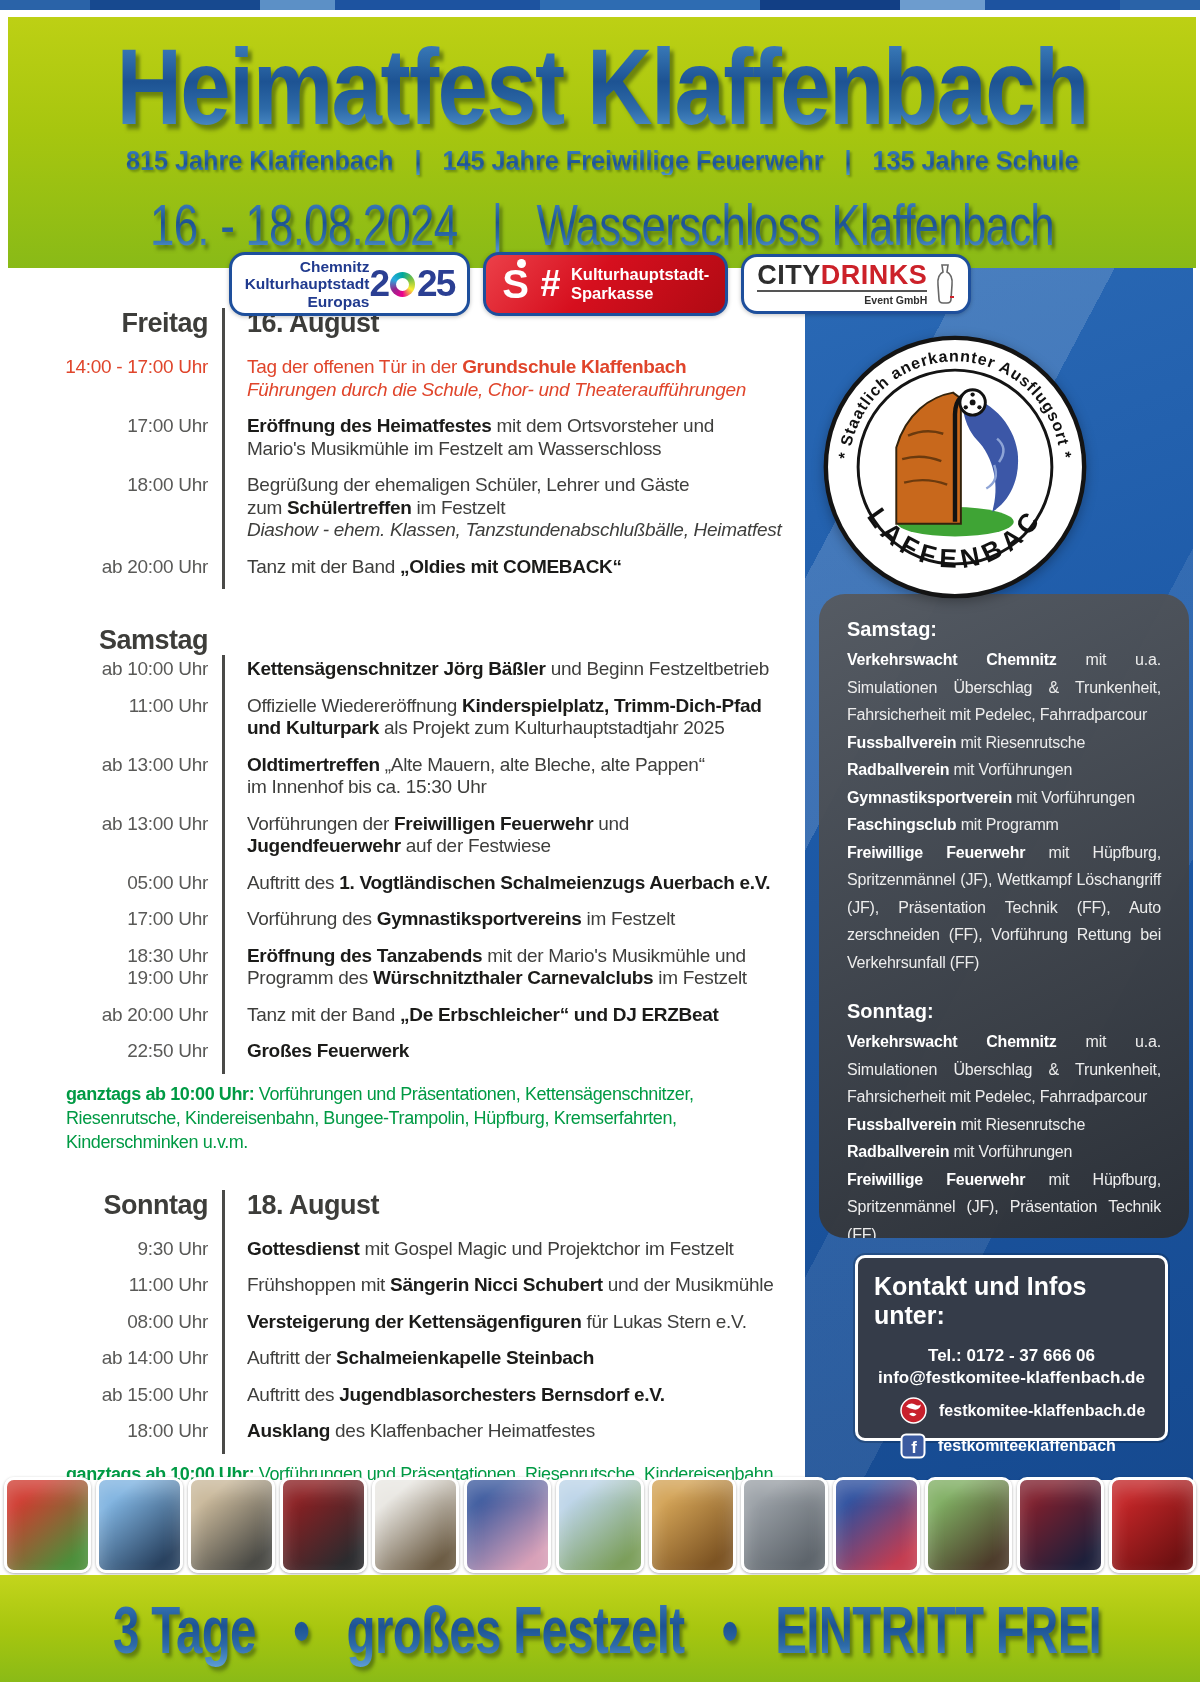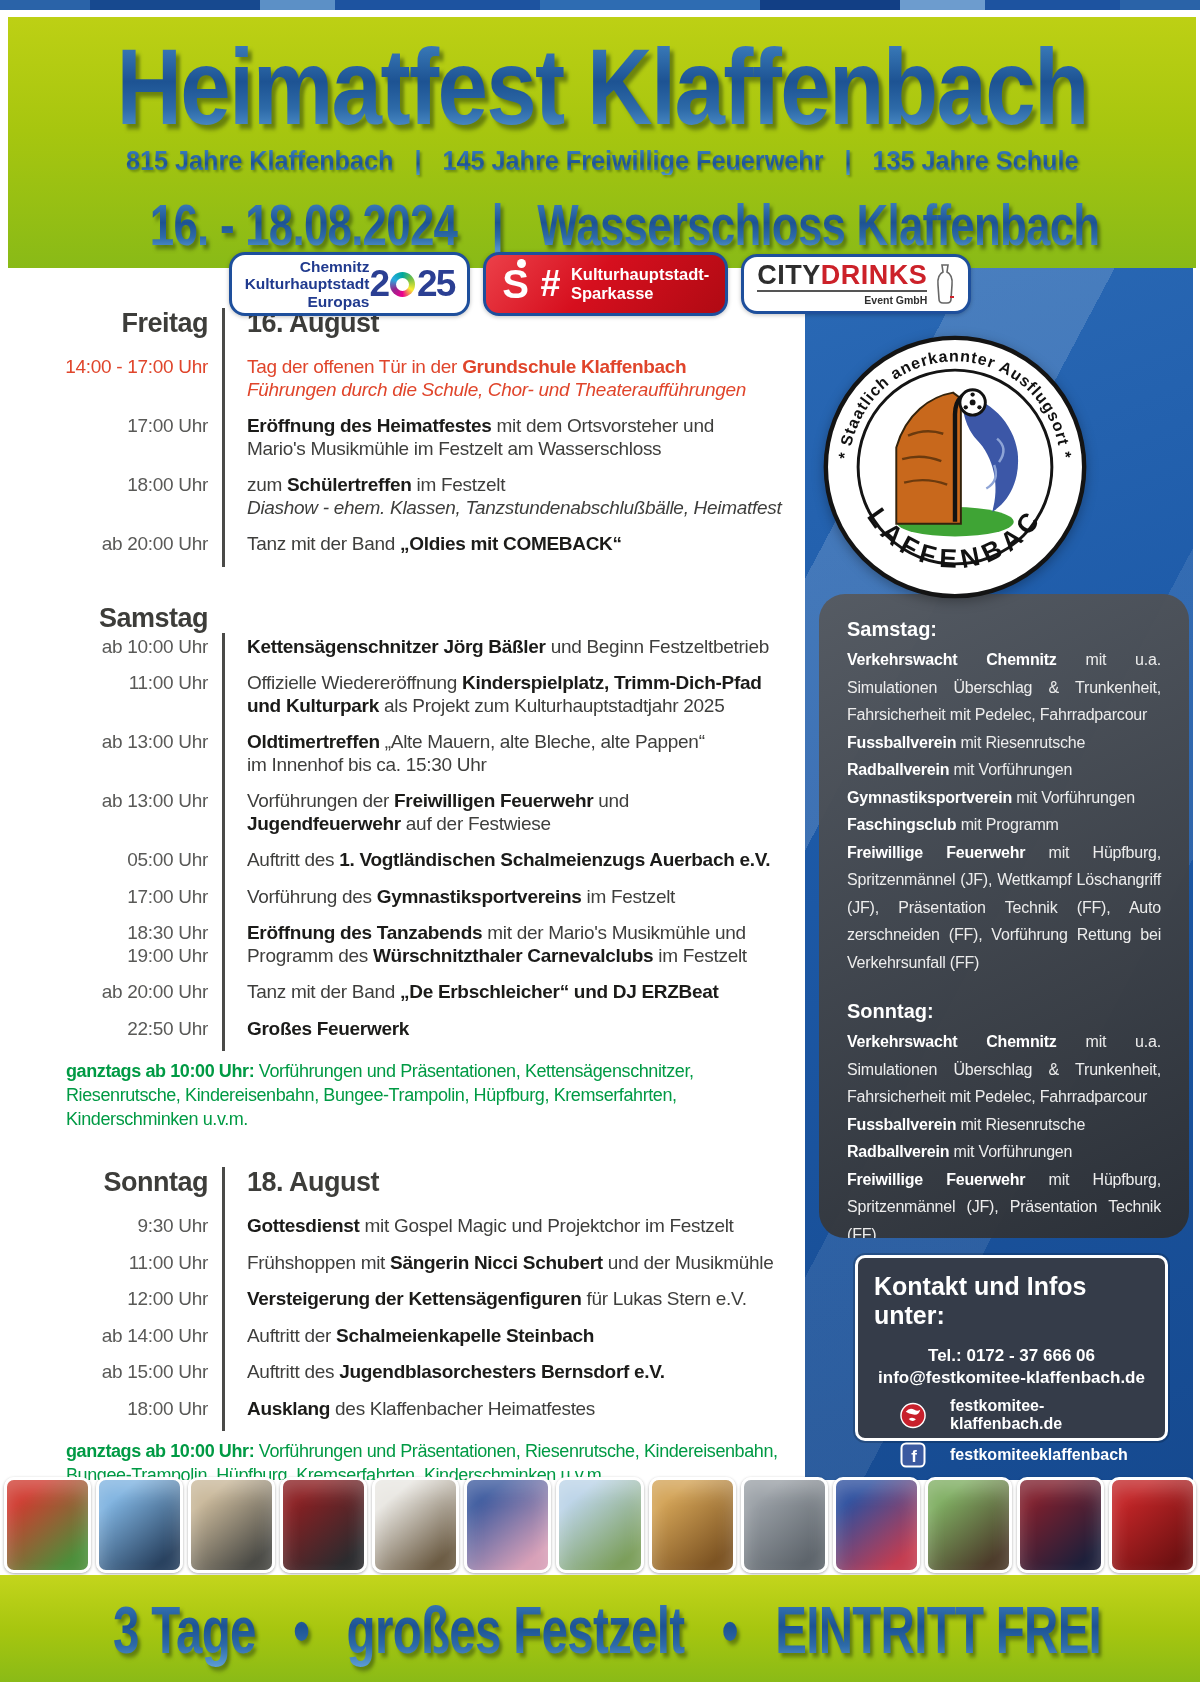--- a/index.html
+++ b/index.html
@@ -15,21 +15,21 @@
     background:linear-gradient(180deg,#bdd014 0%,#a7c60f 45%,#89ba17 100%);}
   .squeeze{display:inline-block;white-space:pre;transform-origin:50% 50%;}
   .grad{background:linear-gradient(180deg,#4286c4 0%,#1d5393 45%,#2d6aa8 70%,#5fa0d8 100%);
     -webkit-background-clip:text;background-clip:text;color:transparent;}
   .title{margin:0;padding-top:16px;line-height:1;font-weight:bold;}
   .title .squeeze{font-size:108px;letter-spacing:-2px;transform:scaleX(.84);filter:drop-shadow(5px 5px 2px rgba(40,60,10,.5));}
   .subtitle{margin-top:6px;line-height:1;font-weight:bold;}
   .subtitle .squeeze{font-size:28px;transform:scaleX(.9);color:#2d77b8;
     background:linear-gradient(180deg,#3f86c4 0%,#1d5393 60%,#4c94cf 100%);-webkit-background-clip:text;background-clip:text;color:transparent;
     filter:drop-shadow(2px 2px 1px rgba(40,60,10,.4));}
-  .dateline{margin-top:22px;line-height:1;font-weight:bold;}
+  .dateline{margin-top:22px;line-height:1;font-weight:normal;}
   .dateline .squeeze{font-size:57px;letter-spacing:-1px;transform:scaleX(.77);filter:drop-shadow(4px 4px 2px rgba(40,60,10,.5));}
 
   
   .sponsors{position:absolute;left:0;top:252px;width:1200px;display:flex;justify-content:center;align-items:center;gap:13px;z-index:6;}
   .badge{border:3px solid #1e4f9c;border-radius:16px;display:flex;align-items:center;box-shadow:0 1px 4px rgba(0,0,0,.25);}
   .badge.chemnitz{background:#fff;height:58px;padding:0 13px;gap:0;}
   .ch-lines{text-align:right;color:#203a8e;font-size:15.5px;font-weight:bold;line-height:1.12;}
   .ch-year{display:flex;align-items:center;font-weight:bold;font-size:37px;color:#2b3f93;letter-spacing:-2px;}
   .dotring{width:25px;height:25px;border-radius:50%;margin:0 2px;position:relative;
     background:conic-gradient(#00a79d,#7ac143,#f9ed32,#ec008c,#92278f,#27aae1,#00a79d);}
@@ -71,21 +71,21 @@
     background:linear-gradient(155deg,rgba(86,90,96,.96),rgba(44,47,52,.96));padding:24px 28px;color:#fff;z-index:2;overflow:hidden;}
   .panel h3{font-size:20px;margin:0 0 5px;color:#fff;}
   .panel h3.second{margin-top:24px;}
   .pitem{font-size:16px;line-height:27.5px;text-align:justify;letter-spacing:-.2px;color:#ededed;}
   .pitem .b{font-weight:bold;color:#fff;}
   .contact{position:absolute;left:50px;top:987px;width:313px;height:186px;box-sizing:border-box;background:#353c49;
     border:3px solid #fff;border-radius:10px;padding:12px 16px;color:#fff;z-index:2;box-shadow:0 0 0 2px rgba(0,0,0,.18);}
   .contact h3{text-align:left;font-size:25px;margin:2px 0 16px;}
   .contact .tel{text-align:center;font-weight:bold;font-size:17px;margin-top:14px;}
   .contact .email{text-align:center;font-weight:bold;font-size:17px;margin-top:2px;}
-  .crow{display:flex;align-items:center;gap:24px;margin-top:9px;padding-left:26px;font-weight:bold;font-size:16px;}
+  .crow{display:flex;align-items:center;gap:12px;margin-top:9px;padding-left:26px;font-weight:bold;font-size:16px;}
 
   
   .photostrip{position:absolute;left:0;top:1477px;width:1200px;height:96px;display:flex;gap:5px;padding:0 4px;box-sizing:border-box;}
   .photo{flex:1;height:96px;border:3px solid #fff;border-radius:10px;box-sizing:border-box;
     box-shadow:0 1px 3px rgba(0,0,0,.35), inset 0 10px 18px rgba(255,255,255,.25);}
 
   
   .green-footer{position:absolute;left:0;top:1575px;width:1200px;height:109px;display:flex;align-items:center;justify-content:center;
     background:linear-gradient(180deg,#c3d51c 0%,#a7c60f 50%,#89ba17 100%);padding-left:7px;}
   .green-footer .squeeze{font-size:66px;font-weight:bold;letter-spacing:-1px;transform:scaleX(.72);
@@ -154,20 +154,21 @@
           <div class="row">
             <div class="time">17:00 Uhr</div>
             <div class="body">
               <div class="line"><span class="b">Eröffnung des Heimatfestes</span><span> mit dem Ortsvorsteher und</span></div>
               <div class="line"><span>Mario's Musikmühle im Festzelt am Wasserschloss</span></div>
             </div>
           </div>
           <div class="row">
             <div class="time">18:00 Uhr</div>
             <div class="body">
+              <div class="line"><span>Begrüßung der ehemaligen Schüler, Lehrer und Gäste</span></div>
               <div class="line"><span>zum </span><span class="b">Schülertreffen</span><span> im Festzelt</span></div>
               <div class="line it"><span>Diashow - ehem. Klassen, Tanzstundenabschlußbälle, Heimatfest</span></div>
             </div>
           </div>
           <div class="row">
             <div class="time">ab 20:00 Uhr</div>
             <div class="body">
               <div class="line"><span>Tanz mit der Band </span><span class="b">„Oldies mit COMEBACK“</span></div>
             </div>
           </div>
@@ -248,21 +249,21 @@
               <div class="line"><span class="b">Gottesdienst</span><span> mit Gospel Magic und Projektchor im Festzelt</span></div>
             </div>
           </div>
           <div class="row">
             <div class="time">11:00 Uhr</div>
             <div class="body">
               <div class="line"><span>Frühshoppen mit </span><span class="b">Sängerin Nicci Schubert</span><span> und der Musikmühle</span></div>
             </div>
           </div>
           <div class="row">
-            <div class="time">12:00 Uhr</div>
+            <div class="time">08:00 Uhr</div>
             <div class="body">
               <div class="line"><span class="b">Versteigerung der Kettensägenfiguren</span><span> für Lukas Stern e.V.</span></div>
             </div>
           </div>
           <div class="row">
             <div class="time">ab 14:00 Uhr</div>
             <div class="body">
               <div class="line"><span>Auftritt der </span><span class="b">Schalmeienkapelle Steinbach</span></div>
             </div>
           </div>

